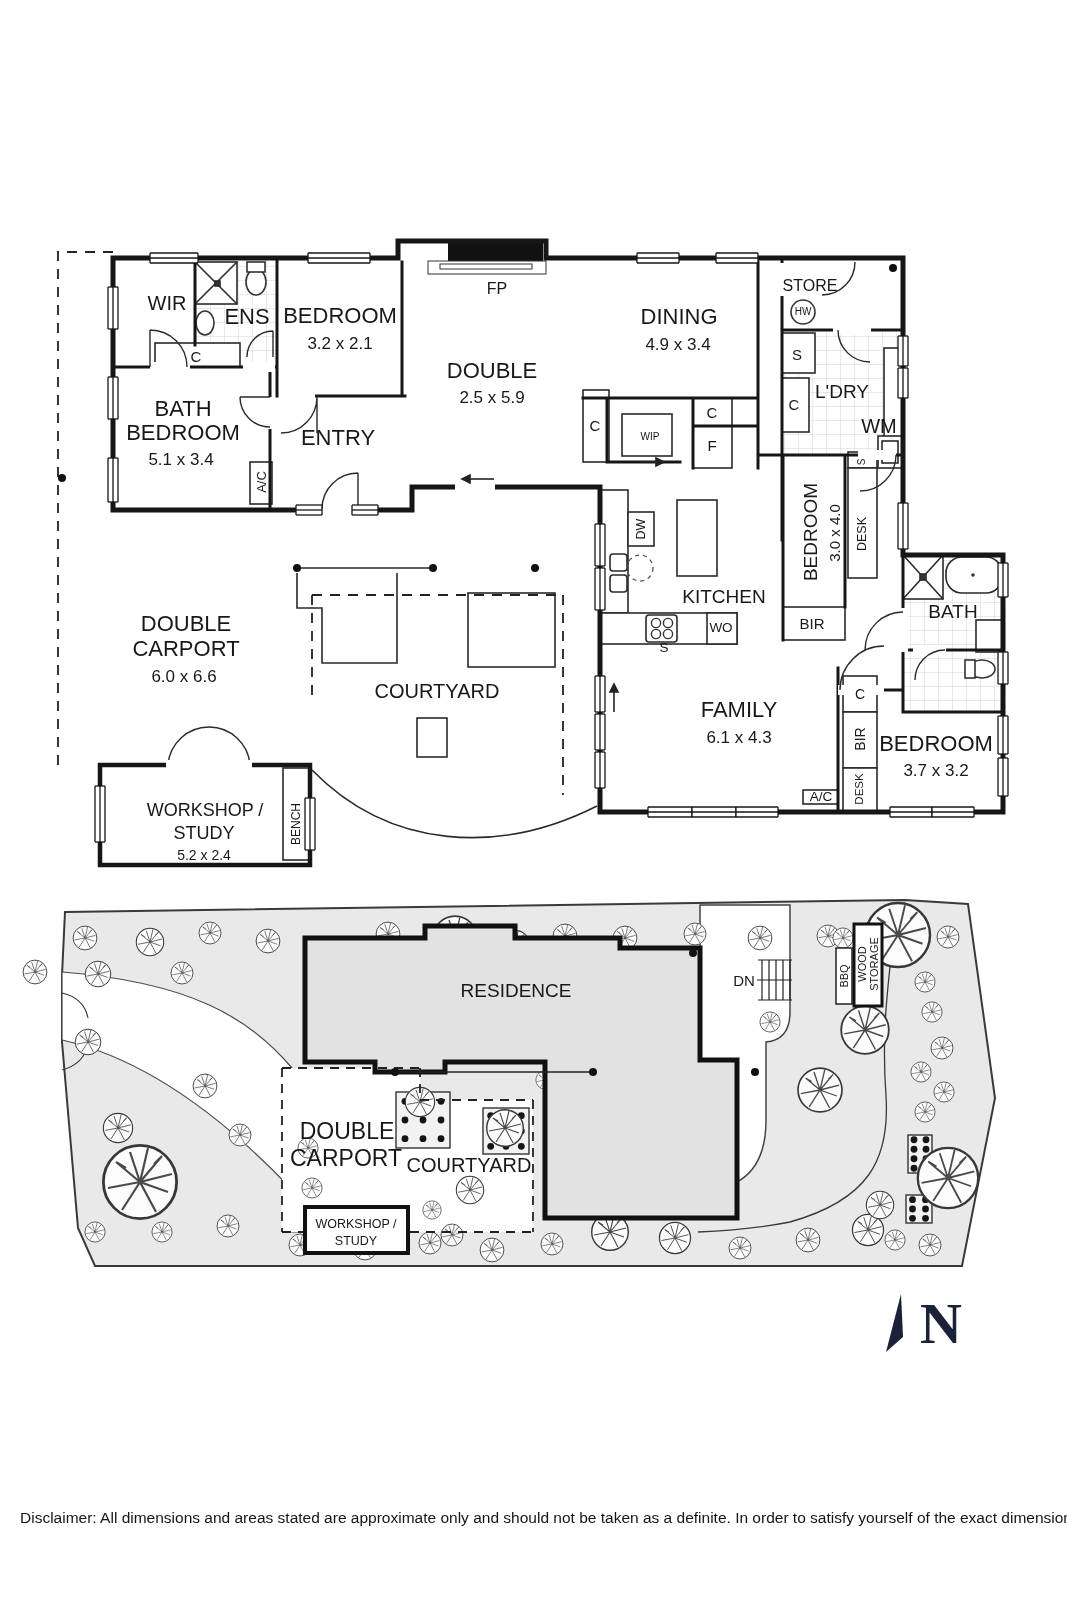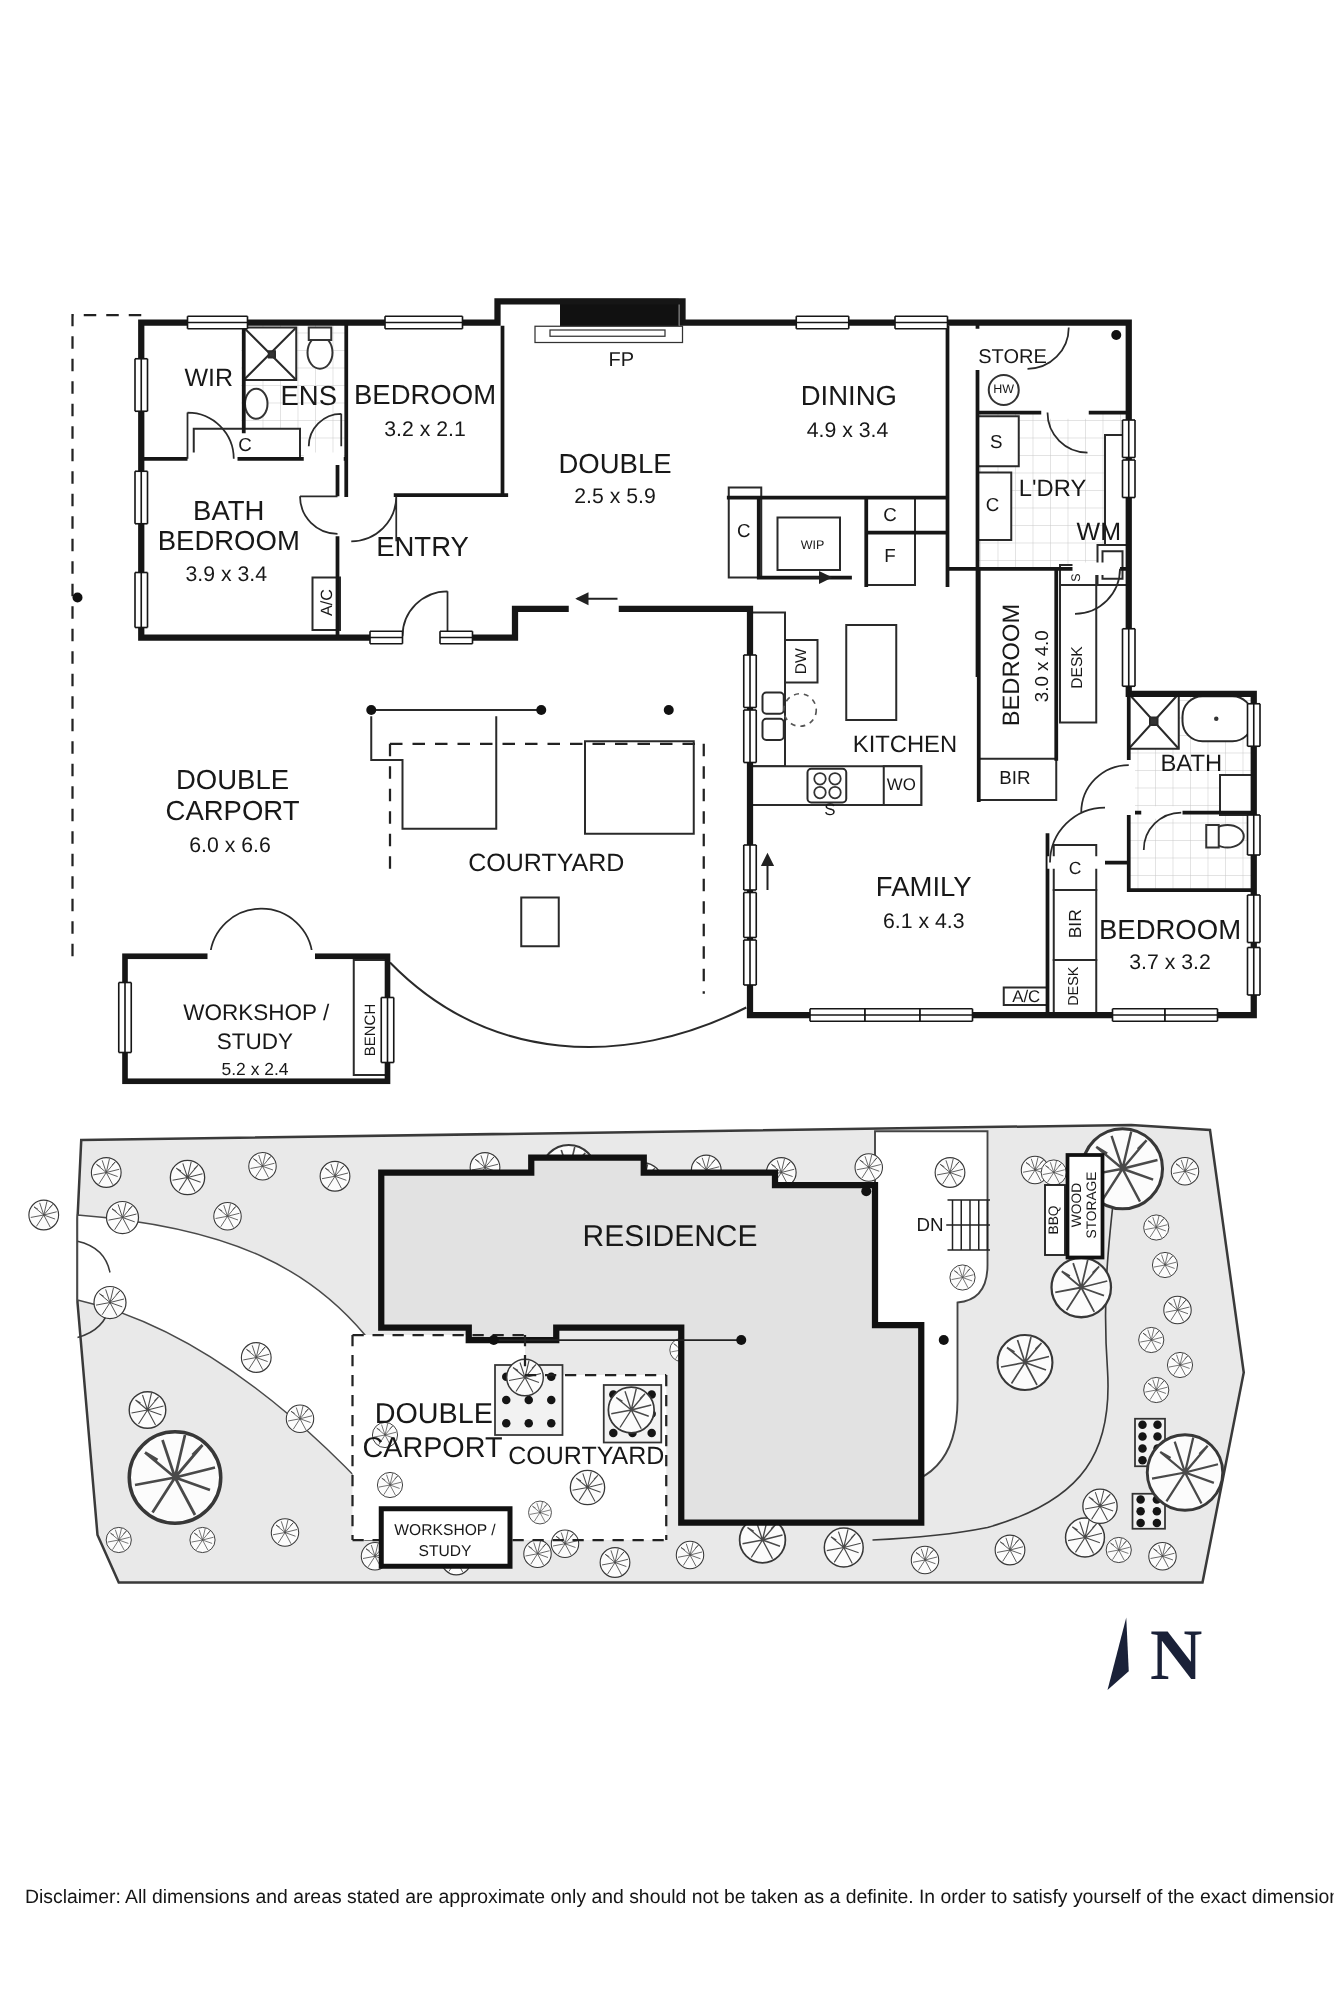--- a/index.html
+++ b/index.html
@@ -535,21 +535,21 @@
   <polygon points="901,1294 886,1352 903,1337" fill="#1a2138"></polygon>
 </svg>
 
 <div class="lbl" style="left:167px;top:303px;font-size:20px">WIR</div>
 <div class="lbl" style="left:247px;top:317px;font-size:22px">ENS</div>
 <div class="lbl" style="left:196px;top:356px;font-size:15px">C</div>
 <div class="lbl" style="left:340px;top:316px;font-size:22px">BEDROOM</div>
 <div class="lbl" style="left:340px;top:343px;font-size:17px">3.2 x 2.1</div>
 <div class="lbl" style="left:183px;top:409px;font-size:22px">BATH</div>
 <div class="lbl" style="left:183px;top:433px;font-size:22px">BEDROOM</div>
-<div class="lbl" style="left:181px;top:459px;font-size:17px">3.9 x 3.4</div>
+<div class="lbl" style="left:181px;top:459px;font-size:17px">5.1 x 3.4</div>
 <div class="lbl" style="left:338px;top:438px;font-size:22px">ENTRY</div>
 <div class="lbl rot" style="left:261px;top:482px;font-size:13px">A/C</div>
 <div class="lbl" style="left:497px;top:289px;font-size:16px">FP</div>
 <div class="lbl" style="left:492px;top:371px;font-size:22px">DOUBLE</div>
 <div class="lbl" style="left:492px;top:397px;font-size:17px">2.5 x 5.9</div>
 <div class="lbl" style="left:679px;top:317px;font-size:22px">DINING</div>
 <div class="lbl" style="left:678px;top:344px;font-size:17px">4.9 x 3.4</div>
 <div class="lbl" style="left:810px;top:286px;font-size:16px">STORE</div>
 <div class="lbl" style="left:803px;top:312px;font-size:10px">HW</div>
 <div class="lbl" style="left:797px;top:354px;font-size:15px">S</div>
@@ -580,21 +580,21 @@
 <div class="lbl" style="left:936px;top:770px;font-size:17px">3.7 x 3.2</div>
 <div class="lbl" style="left:186px;top:624px;font-size:22px">DOUBLE</div>
 <div class="lbl" style="left:186px;top:649px;font-size:22px">CARPORT</div>
 <div class="lbl" style="left:184px;top:676px;font-size:17px">6.0 x 6.6</div>
 <div class="lbl" style="left:437px;top:691px;font-size:20px">COURTYARD</div>
 <div class="lbl" style="left:205px;top:810px;font-size:18px">WORKSHOP /</div>
 <div class="lbl" style="left:204px;top:833px;font-size:18px">STUDY</div>
 <div class="lbl" style="left:204px;top:855px;font-size:14px">5.2 x 2.4</div>
 <div class="lbl rot" style="left:296px;top:824px;font-size:12px">BENCH</div>
 
-<div class="lbl" style="left:536px;top:990px;font-size:24px">RESIDENCE</div>
+<div class="lbl" style="left:516px;top:990px;font-size:19px">RESIDENCE</div>
 <div class="lbl" style="left:744px;top:980px;font-size:15px">DN</div>
 <div class="lbl rot" style="left:844px;top:976px;font-size:11px">BBQ</div>
 <div class="lbl rot" style="left:862px;top:964px;font-size:11px">WOOD</div>
 <div class="lbl rot" style="left:874px;top:964px;font-size:11px">STORAGE</div>
 <div class="lbl" style="left:347px;top:1131px;font-size:23px">DOUBLE</div>
 <div class="lbl" style="left:346px;top:1158px;font-size:23px">CARPORT</div>
 <div class="lbl" style="left:469px;top:1165px;font-size:20px">COURTYARD</div>
 <div class="lbl" style="left:356px;top:1224px;font-size:12.5px">WORKSHOP /</div>
 <div class="lbl" style="left:356px;top:1241px;font-size:12.5px">STUDY</div>
 <div class="lbl north-n" style="left:941px;top:1324px;font-size:58px">N</div>

